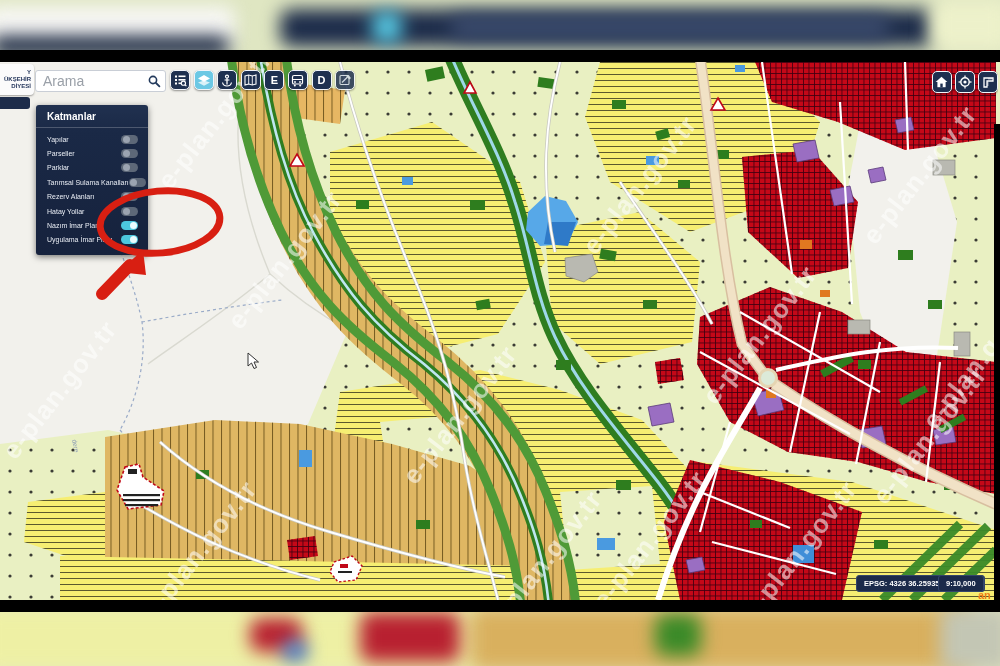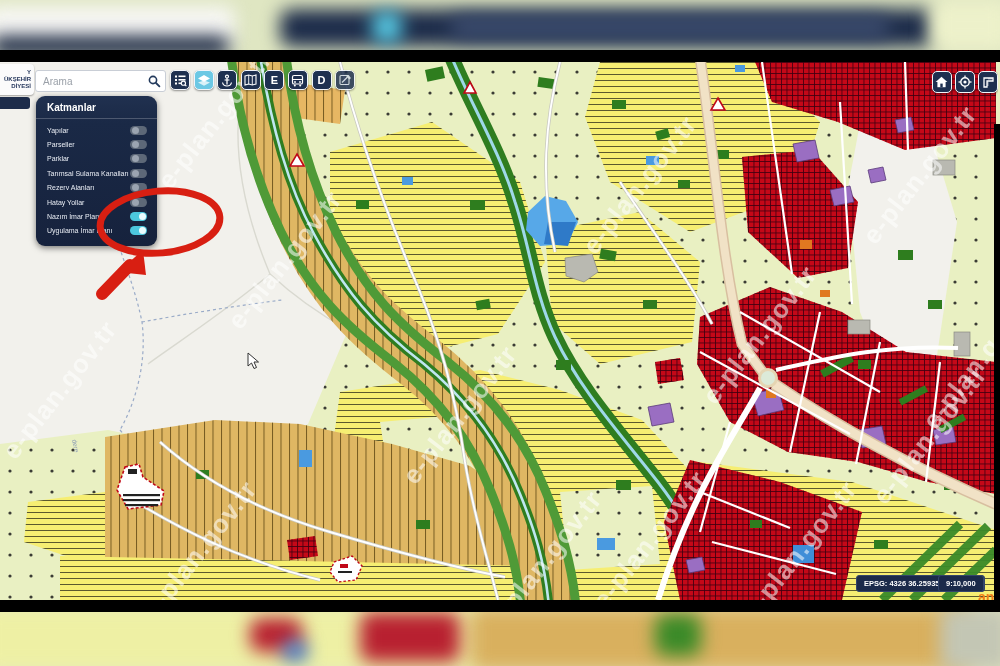--- a/index.html
+++ b/index.html
@@ -29,59 +29,59 @@
   
   .logo-box { position:absolute; left:-26px; top:2px; width:60px; height:31px; background:#fbfbfb;
               border-radius:4px; z-index:10; box-shadow:0 1px 2px rgba(0,0,0,.35);
               display:flex; flex-direction:column; justify-content:center; align-items:flex-end; padding-right:3px; }
   .logo-box div { font-size:6px; font-weight:bold; color:#1c2f55; line-height:7px; }
   .logo-sub { position:absolute; left:-26px; top:35px; width:56px; height:12px; background:#1d2c4a; border-radius:3px; z-index:10; }
 
   
   .search { position:absolute; left:35px; top:8px; width:131px; height:22px; background:#fff;
             border:1px solid #c9ced6; border-radius:3px; z-index:10; display:flex; align-items:center; }
-  .search input { flex:1; border:none; outline:none; font-size:10px; color:#444; padding-left:7px; width:100px;
+  .search input { flex:1; border:none; outline:none; font-size:14px; color:#444; padding-left:7px; width:100px;
                   font-family:"Liberation Sans",sans-serif; background:transparent; }
   .search input::placeholder { color:#9aa0a8; }
   .search .mag { width:16px; height:16px; margin-right:3px; }
 
   
   .toolbar { position:absolute; left:170px; top:8px; z-index:10; display:flex; gap:3.6px; }
   .tbtn { width:20px; height:20px; background:#1e3050; border:1.4px solid #f2f5fa; border-radius:5px;
           display:flex; align-items:center; justify-content:center; color:#fff; font-weight:bold;
           font-size:11px; box-shadow:0 1px 2px rgba(0,0,0,.4); cursor:pointer; }
   .tbtn.active { background:#6cc8e4; }
   .tbtn svg { display:block; }
 
   .nav-right { position:absolute; left:932px; top:9px; width:66px; height:24px; overflow:hidden; z-index:32; display:flex; gap:3.6px; }
 
   
-  .panel { position:absolute; left:36px; top:34px; width:121px; height:150px; z-index:12;
+  .panel { position:absolute; left:36px; top:43px; width:112px; height:150px; z-index:12;
            background:linear-gradient(180deg,#25365699 0%, #1a2946 18%, #16223d 100%);
-           background-color:#1a2946; border-radius:9px; box-shadow:0 2px 6px rgba(0,0,0,.5); }
+           background-color:#1a2946; border-radius:3px; box-shadow:0 2px 6px rgba(0,0,0,.5); }
   .panel-title { font-size:10px; font-weight:bold; color:#fff; padding:6px 0 5px 11px;
                  border-bottom:1px solid rgba(255,255,255,.22); }
   .panel-rows { padding-top:4px; }
   .prow { display:flex; align-items:center; justify-content:space-between; height:14.4px; padding:0 10px 0 11px; }
   .prow .lbl { font-size:7px; color:#e9edf4; white-space:nowrap; }
   .tgl { width:17px; height:9px; border-radius:5px; background:#5d6878; position:relative; flex:0 0 auto; cursor:pointer; }
   .tgl .knob { position:absolute; top:1px; left:1.5px; width:7px; height:7px; border-radius:50%; background:#9ba4b1; }
   .tgl.on { background:#4cc7de; }
   .tgl.on .knob { left:8.5px; background:#eafcff; }
 
   
   .annotation { position:absolute; left:0; top:0; z-index:20; pointer-events:none; }
 
   
   .badge { position:absolute; background:#1b2a4a; color:#fff; font-size:7.5px; font-weight:bold;
            border-radius:3px; padding:3px 7px; z-index:15; white-space:nowrap; border:1px solid #33456b; }
   .badge-epsg { left:856px; top:513px; }
   .badge-scale { left:938px; top:513px; }
   .orange-logo { position:absolute; left:978px; top:527px; z-index:15; color:#ef7d1a; font-weight:bold;
-                 font-size:14px; }
+                 font-size:11px; }
 
   .cursor { position:absolute; z-index:25; pointer-events:none; }
 </style>
 </head>
 <body>
 
 <div class="stage">
 
   <div class="blur-strip blur-top">
     <div class="blob" style="left:-15px;top:6px;width:250px;height:44px;background:#f7f7f5;"></div>

